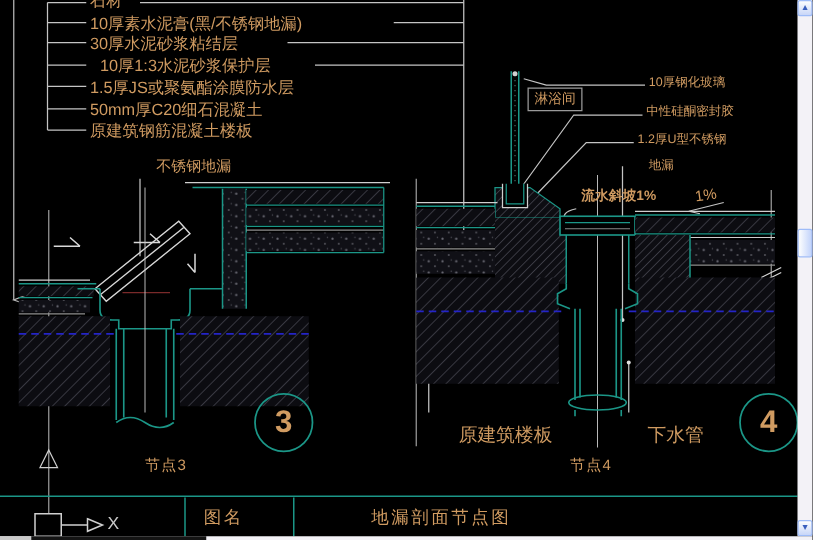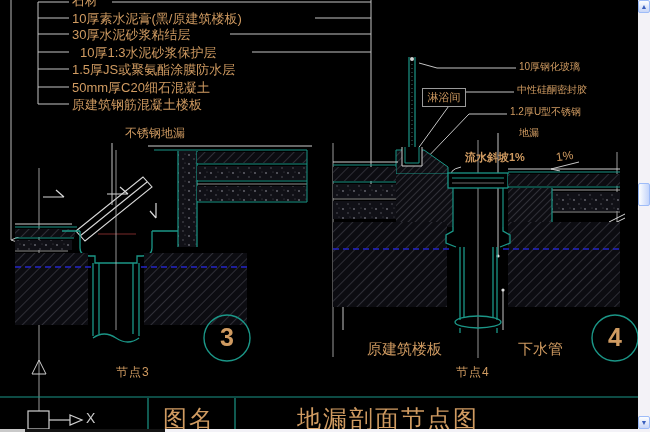--- a/index.html
+++ b/index.html
@@ -8,23 +8,23 @@
     background:#000;font-family:"Liberation Sans","DejaVu Sans",sans-serif;
   }
   .lbl{position:absolute;color:#d09b61;white-space:nowrap;line-height:1.1;}
   .callout{font-size:13px;}
   .rcallout{font-size:10px;}
   .caption{font-size:12px;letter-spacing:1px;}
   .bubble-num{font-size:25px;font-weight:bold;transform:translate(-50%,-50%);}
   .room-box{
     position:absolute;left:422px;top:70px;width:42px;height:17px;
     border:1px solid #9a9a9a;color:#d09b61;font-size:11px;
-    display:flex;align-items:center;justify-content:center;background:#000;margin-top:18px;
-  }
-  .titleblock-text{font-size:24px;letter-spacing:2px;}
+    display:flex;align-items:flex-start;justify-content:center;background:#000;
+  }
+  .titleblock-text{font-size:14px;letter-spacing:2px;}
   #svg-layer{position:absolute;left:0;top:0;}
   
   .vscroll{position:absolute;right:0;top:0;width:12px;height:429px;background:#f3f2f7;}
   .sbtn{
     position:absolute;left:0;width:12px;height:13px;
     background:linear-gradient(#fdfefe,#c8d6f8);
     border:1px solid #9ebcf8;border-radius:2px;box-sizing:border-box;
     color:#3a5fbd;font-size:7px;line-height:11px;text-align:center;cursor:pointer;
   }
   .sbtn.up{top:0;}
@@ -216,21 +216,21 @@
   </g>
 
   <g stroke="#d0d0d0" stroke-width="1.2" fill="none">
     <rect x="28" y="411" width="21" height="18"></rect>
     <path d="M49,420 H70"></path>
     <path d="M70,415 L82,420 L70,425 Z"></path>
   </g>
 </svg>
 
 <div class="lbl callout" style="left:72px;top:-6px">石材</div>
-<div class="lbl callout" style="left:72px;top:12px">10厚素水泥膏(黑/原建筑楼板)</div>
+<div class="lbl callout" style="left:72px;top:12px">10厚素水泥膏(黑/不锈钢地漏)</div>
 <div class="lbl callout" style="left:72px;top:28px">30厚水泥砂浆粘结层</div>
 <div class="lbl callout" style="left:80px;top:46px">10厚1:3水泥砂浆保护层</div>
 <div class="lbl callout" style="left:72px;top:63px">1.5厚JS或聚氨酯涂膜防水层</div>
 <div class="lbl callout" style="left:72px;top:81px">50mm厚C20细石混凝土</div>
 <div class="lbl callout" style="left:72px;top:98px">原建筑钢筋混凝土楼板</div>
 
 <div class="lbl drainlabel" style="left:125px;top:127px">不锈钢地漏</div>
 
 <div class="room-box">
   <span>淋浴间</span>

